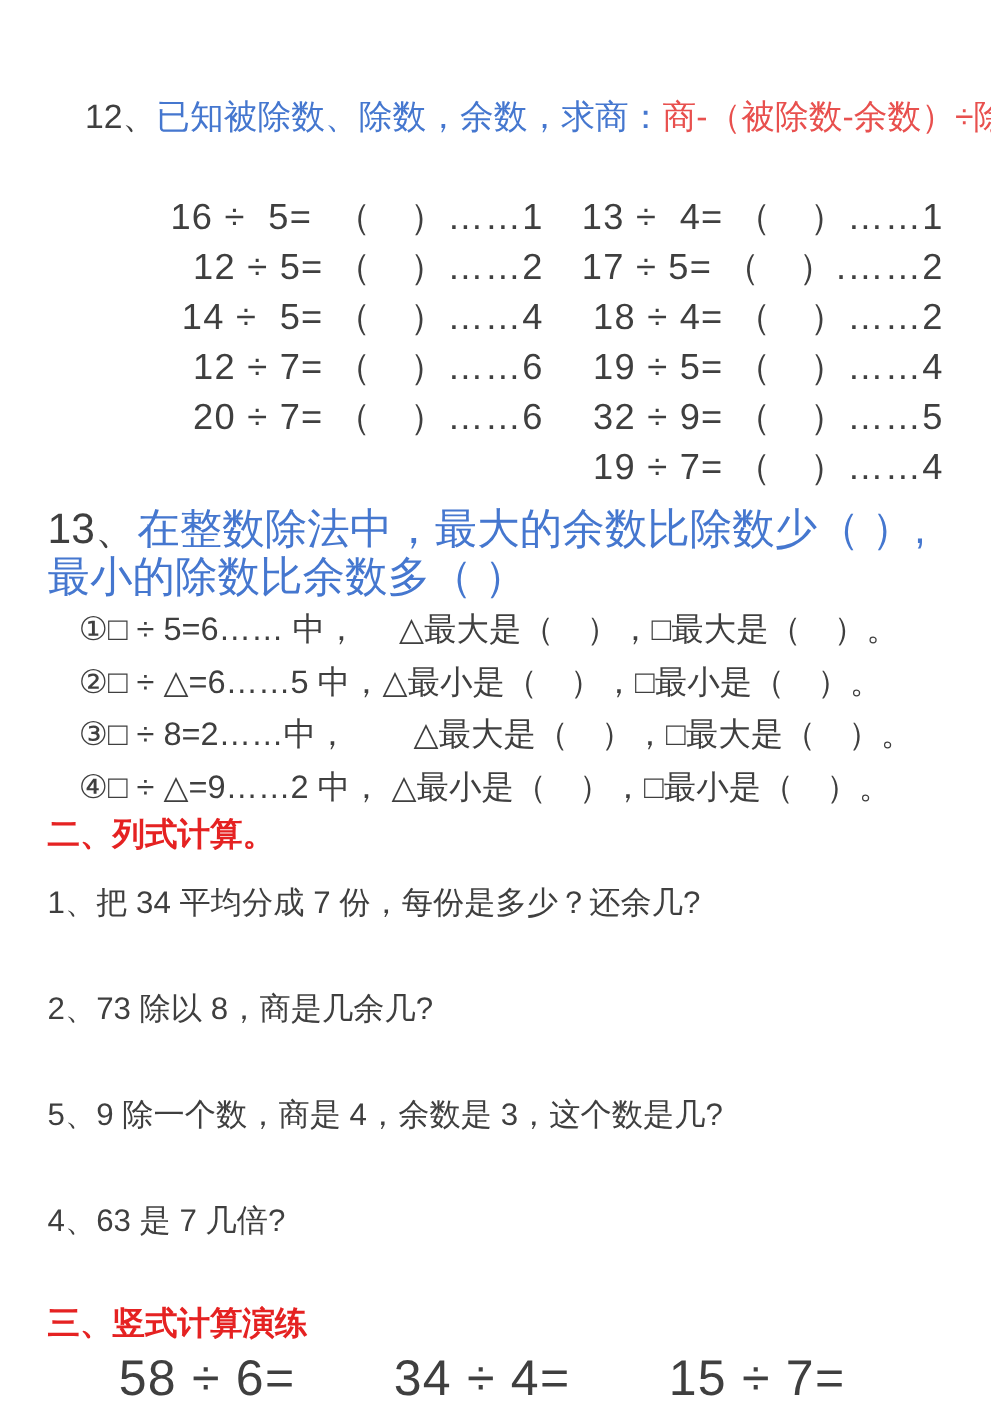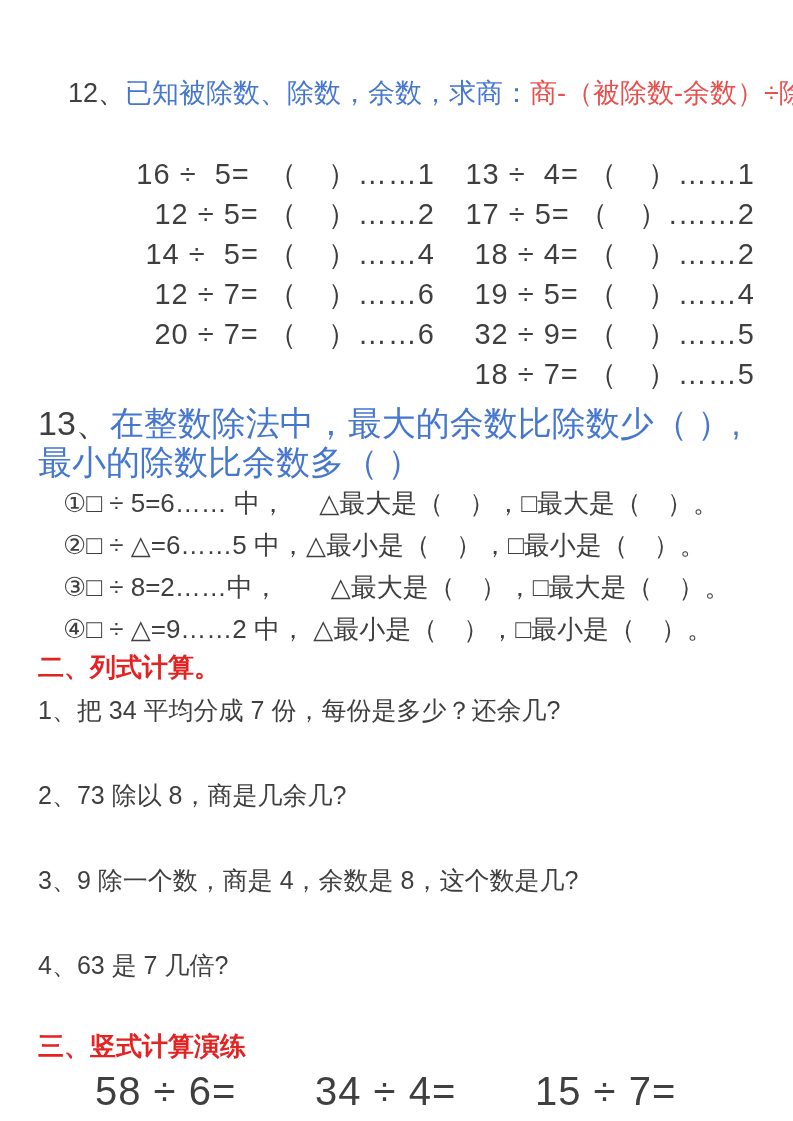--- a/index.html
+++ b/index.html
@@ -60,21 +60,21 @@
     white-space: pre;
   }
 
   
   .section-title {
     font-size: 26px;
     line-height: 34px;
     font-weight: bold;
     color: #e52222;
   }
-  .section-two-title { margin-bottom: 6px; }
+  .section-two-title { margin-bottom: 18px; }
 
   .word-problem {
     font-size: 25px;
     line-height: 40px;
     white-space: pre;
     margin-bottom: 45px;
   }
   .word-problem.last { margin-bottom: 0; margin-top: 12px; }
 
   .section-three-title { margin-bottom: 0; margin-top: 44px; }
@@ -108,40 +108,40 @@
       <div class="exercise-line">14 ÷  5= （　）……4</div>
       <div class="exercise-line">12 ÷ 7= （　）……6</div>
       <div class="exercise-line">20 ÷ 7= （　）……6</div>
     </div>
     <div class="exercise-col-right">
       <div class="exercise-line">13 ÷  4= （　）……1</div>
       <div class="exercise-line">17 ÷ 5= （　）.……2</div>
       <div class="exercise-line">18 ÷ 4= （　）……2</div>
       <div class="exercise-line">19 ÷ 5= （　）……4</div>
       <div class="exercise-line">32 ÷ 9= （　）……5</div>
-      <div class="exercise-line">18 ÷ 7= （　）……5</div>
+      <div class="exercise-line">19 ÷ 7= （　）……4</div>
     </div>
   </div>
 
   <div class="q13-block">
     <span class="q-number">13、</span><span class="q13-text">在整数除法中，最大的余数比除数少（ ）,最小的除数比余数多（ ）</span>
   </div>
 
   <div class="sub-questions">
     <div class="sub-question">①□ ÷ 5=6…… 中，　 △最大是（　），□最大是（　）。</div>
     <div class="sub-question">②□ ÷ △=6……5 中，△最小是（　），□最小是（　）。</div>
     <div class="sub-question">③□ ÷ 8=2……中，　　△最大是（　），□最大是（　）。</div>
     <div class="sub-question">④□ ÷ △=9……2 中， △最小是（　），□最小是（　）。</div>
   </div>
 
   <div class="section-title section-two-title">二、列式计算。</div>
 
   <div class="word-problem">1、把 34 平均分成 7 份，每份是多少？还余几?</div>
   <div class="word-problem">2、73 除以 8，商是几余几?</div>
-  <div class="word-problem">3、9 除一个数，商是 4，余数是 8，这个数是几?</div>
+  <div class="word-problem">5、9 除一个数，商是 4，余数是 3，这个数是几?</div>
   <div class="word-problem last">4、63 是 7 几倍?</div>
 
   <div class="section-title section-three-title">三、竖式计算演练</div>
 
   <div class="vertical-calc-row">
     <span class="vertical-calc-problem">58 ÷ 6=</span>
     <span class="vertical-calc-problem">34 ÷ 4=</span>
     <span class="vertical-calc-problem">15 ÷ 7=</span>
   </div>
 

